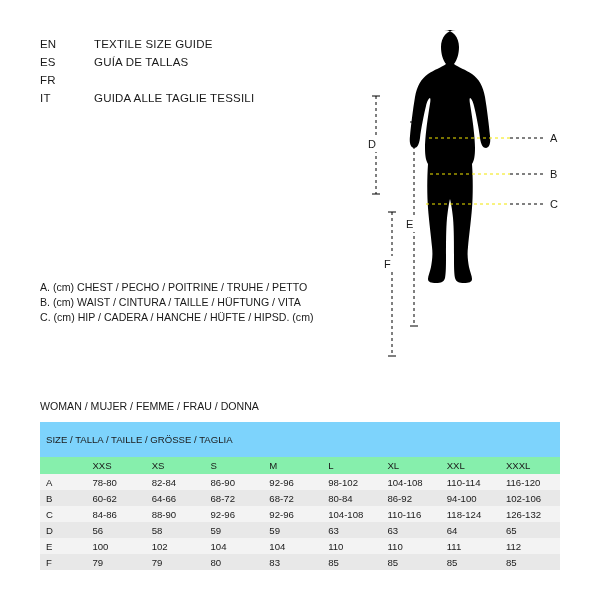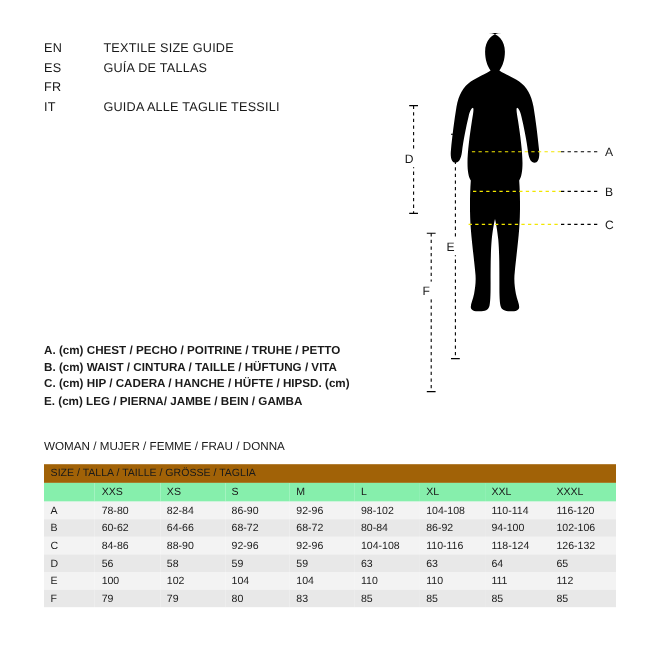--- a/index.html
+++ b/index.html
@@ -41,23 +41,22 @@
     color: #1a1a1a;
   }
   .title-text {
     color: #1a1a1a;
   }
 
   
   .legend {
     position: absolute;
     left: 40px;
-    top: 312px;
+    top: 280px;
     width: 400px;
-    font-weight: bold;
   }
   .legend-line {
     font-size: 10.6px;
     line-height: 15.2px;
     color: #1a1a1a;
     white-space: nowrap;
   }
   .legend-gender {
     position: absolute;
     left: 40px;
@@ -91,22 +90,22 @@
   }
   table.size-table th,
   table.size-table td {
     text-align: left;
     padding: 0 0 0 6px;
     height: 16px;
     font-weight: normal;
     vertical-align: middle;
   }
   table.size-table tr.head-row th {
-    background: #a16207;
-    height: 17px;
+    background: #7dd3fc;
+    height: 35px;
     font-size: 9.6px;
   }
   table.size-table tr.sub-row th {
     background: #86efac;
     height: 17px;
   }
   table.size-table tbody tr.odd td { background: #e8e8e8; }
   table.size-table tbody tr.even td { background: #f3f3f3; }
   .col-label { width: 46px; }
   .col-v { width: 59px; }
@@ -221,21 +220,20 @@
         <rect x="30" y="230" width="16" height="16" fill="#ffffff"></rect>
         <text x="32" y="242">F</text>
       </g>
     </svg>
   </div>
 
   <div class="legend">
     <div class="legend-line">A. (cm) CHEST / PECHO / POITRINE / TRUHE / PETTO</div>
     <div class="legend-line">B. (cm) WAIST / CINTURA / TAILLE / HÜFTUNG / VITA</div>
     <div class="legend-line">C. (cm) HIP / CADERA / HANCHE / HÜFTE / HIPSD. (cm)</div>
-    <div class="legend-line">E. (cm) LEG / PIERNA/ JAMBE / BEIN / GAMBA</div>
   </div>
 
   <div class="legend-gender">WOMAN / MUJER / FEMME / FRAU / DONNA</div>
 
   <div class="table-wrap">
     <table class="size-table">
       <thead>
         <tr class="head-row">
           <th class="col-label" colspan="9">SIZE / TALLA / TAILLE / GRÖSSE / TAGLIA</th>
         </tr>

